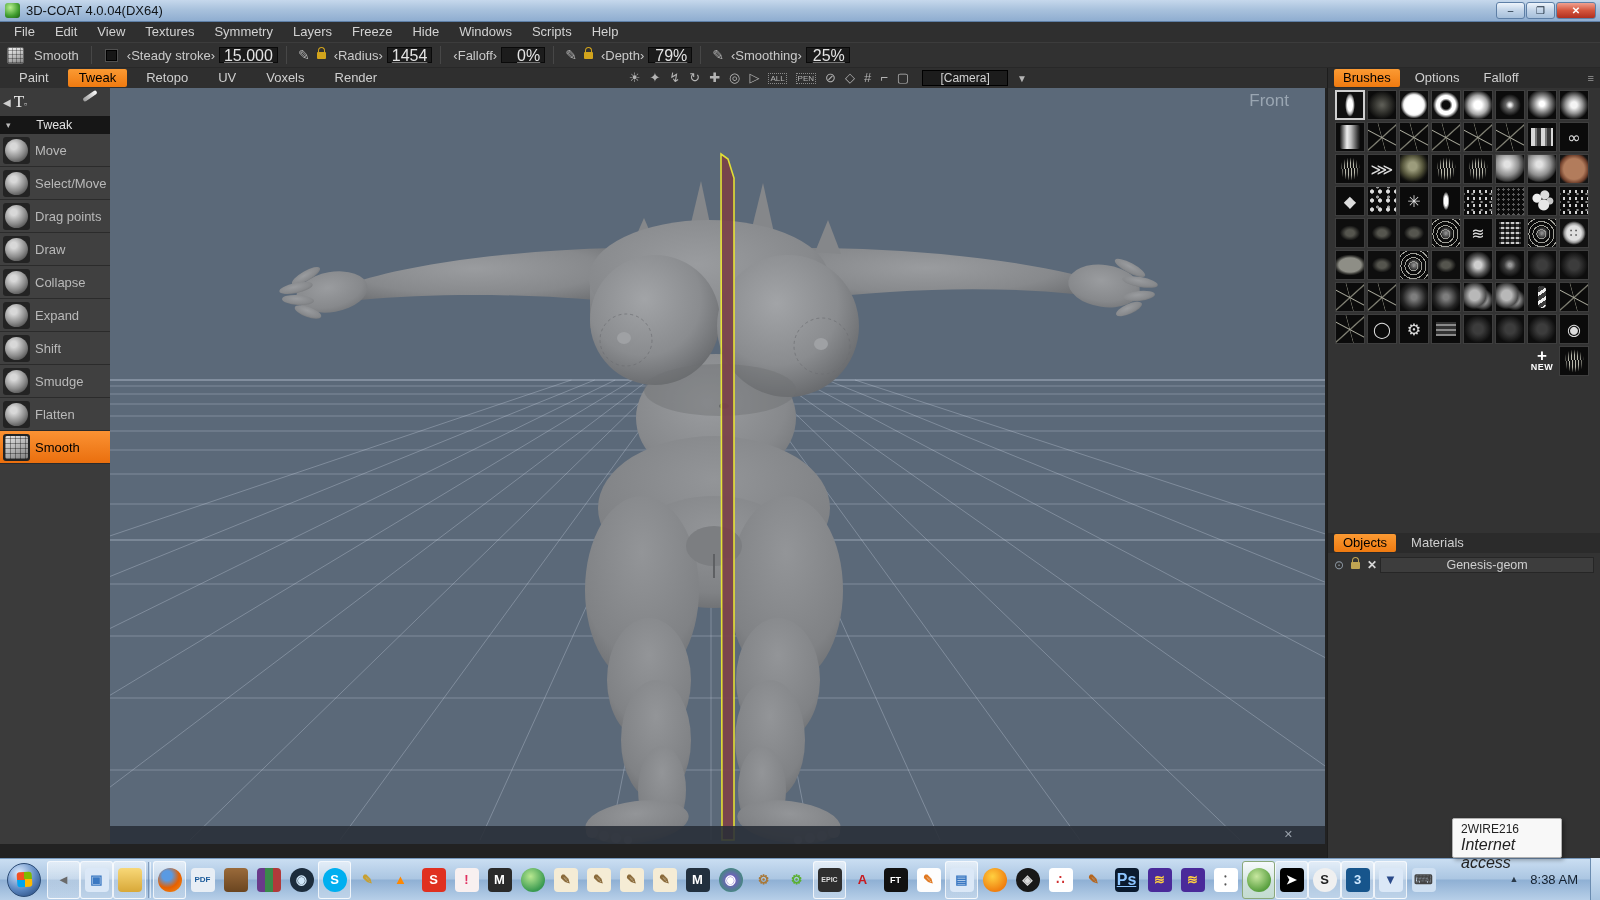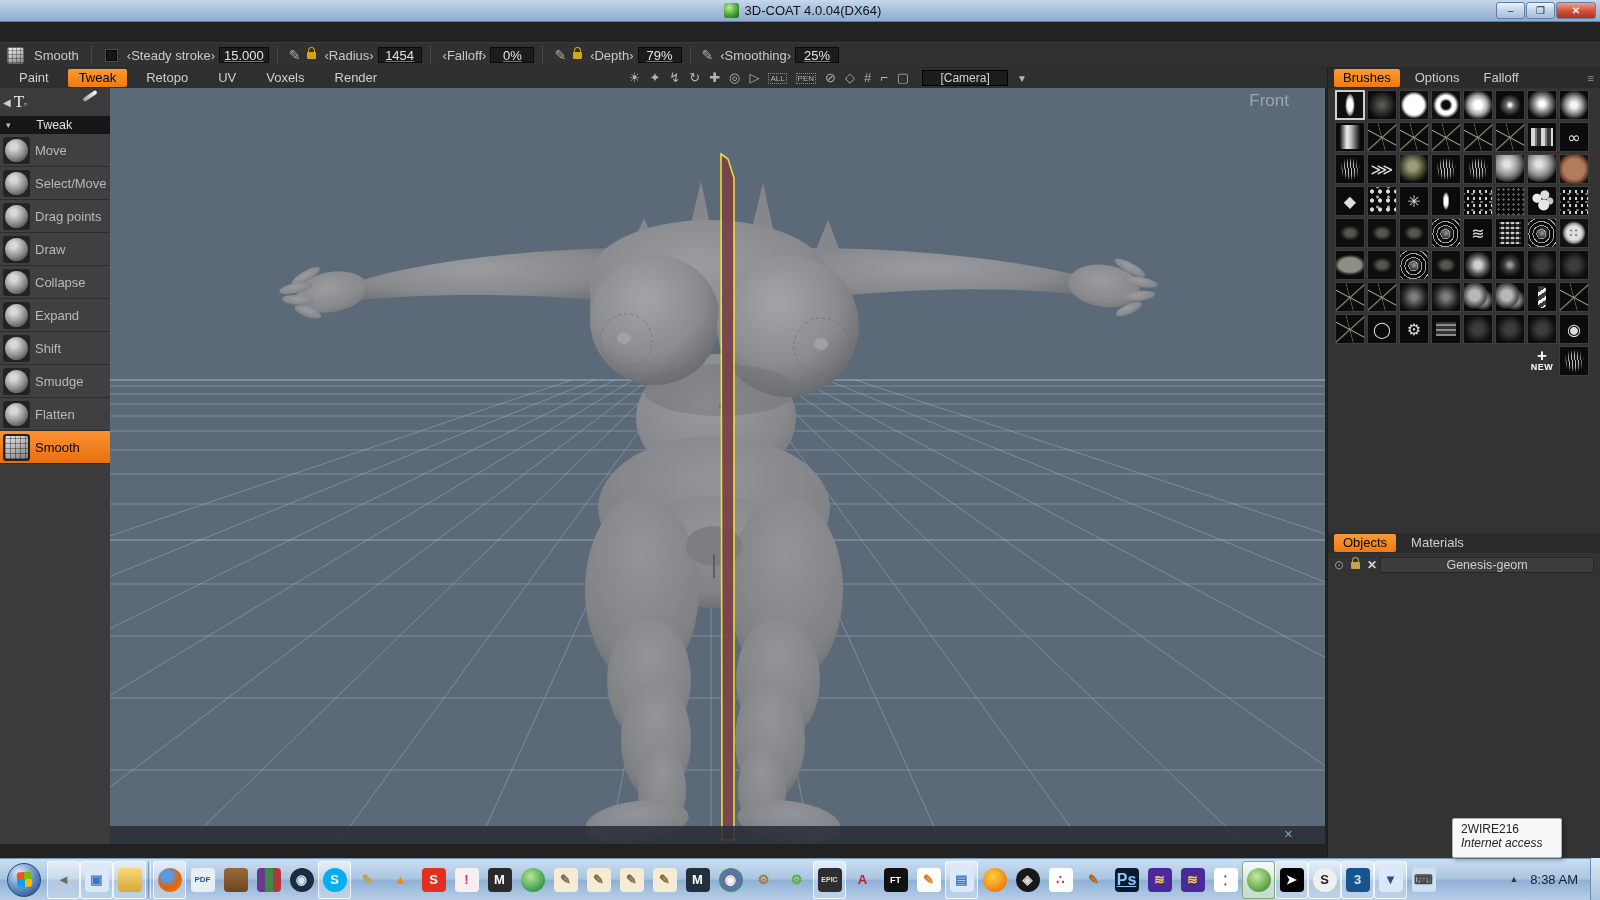--- a/index.html
+++ b/index.html
@@ -4,21 +4,21 @@
 <style>
   * { margin:0; padding:0; box-sizing:border-box; }
   html,body { width:1600px; height:900px; overflow:hidden; background:#222;
     font-family:"Liberation Sans", sans-serif; }
   .abs { position:absolute; }
   #stage { position:relative; width:1600px; height:900px; }
 
   
   #titlebar { left:0; top:0; width:1600px; height:22px;
     background:linear-gradient(#c6d8ec,#a9c2dd 45%,#8fadd0);
-    border-bottom:1px solid #5e7fa6; display:flex; align-items:center;justify-content:center; }
+    border-bottom:1px solid #5e7fa6; display:flex; align-items:center; }
   #app-icon { width:15px; height:15px; margin:0 6px 0 5px; border-radius:3px;
     background:radial-gradient(circle at 35% 30%,#b8f090,#3f9c2f 60%,#1c5c14); }
   #title-text { font-size:13px; color:#101418; }
   #win-btns { position:absolute; right:4px; top:2px; display:flex; gap:1px; }
   .wbtn { width:29px; height:17px; border:1px solid #5e7fa6; border-radius:3px;
     background:linear-gradient(#eef4fb,#c2d4e8 50%,#a6bfda);
     font-size:10px; color:#1a2a3a; display:flex; align-items:center; justify-content:center; }
   .wbtn.close { background:linear-gradient(#f0a090,#d4553d 50%,#b03020); color:#fff; width:40px; font-weight:bold; }
 
   
@@ -31,21 +31,21 @@
     border-top:1px solid #3c3c3c; border-bottom:1px solid #282828;
     display:flex; align-items:center; color:#c9c9c9; font-size:13px; }
   #cube-icon { width:17px; height:17px; margin:0 6px 0 7px; border-radius:2px; border:1px solid #666;
     background:
       repeating-linear-gradient(0deg, rgba(0,0,0,.3) 0 1px, transparent 1px 4px),
       repeating-linear-gradient(90deg, rgba(0,0,0,.3) 0 1px, transparent 1px 4px),
       linear-gradient(160deg,#f2f2f2,#8a8a8a); }
   .tsep { width:1px; height:18px; background:#1f1f1f; border-right:1px solid #474747; margin:0 8px; }
   .tb-label { margin:0 4px; white-space:nowrap; }
   .tb-value { min-width:44px; height:16px; background:#1c1c1c; border:1px solid #0a0a0a;
-    color:#e4e4e4; text-align:center; line-height:15px; font-size:13px; padding:0 4px;
+    color:#e4e4e4; text-align:right; line-height:15px; font-size:16px; padding:0 4px;
     text-decoration:underline; text-decoration-color:#777; }
   .tb-check { width:11px; height:11px; background:#161616; border:1px solid #000;
     outline:1px solid #4f4f4f; margin:0 6px; }
   .pen-glyph { color:#b2b2b2; font-size:14px; margin:0 3px; }
   .lock-icon { position:relative; width:9px; height:7px; background:#d2a41c; border-radius:1px;
     margin:0 4px; display:inline-block; }
   .lock-icon::before { content:""; position:absolute; left:1px; top:-5px; width:5px; height:5px;
     border:1.5px solid #d2a41c; border-bottom:none; border-radius:4px 4px 0 0; }
 
   
@@ -206,37 +206,50 @@
   #tray-arrow { color:#2a3a4a; font-size:9px; padding:4px 8px; }
   #clock { color:#14202e; font-size:13px; margin:0 12px 0 4px; }
   #show-desktop { width:10px; height:42px; border-left:1px solid #6a8cb0;
     background:linear-gradient(#d8e8f8,#a8c4e0); }
 
   
   #nettip { left:1452px; top:818px; width:110px; height:40px; background:#f8f8f8;
     border:1px solid #b0b0b0; border-radius:2px; box-shadow:2px 2px 4px rgba(0,0,0,.35);
     padding:3px 8px; z-index:50; }
   #nettip .l1 { font-size:12px; color:#222; }
-  #nettip .l2 { font-size:12px; color:#222; font-style:italic; }
+  #nettip .l2 { font-size:16px; color:#222; font-style:italic; }
 </style>
 </head>
 <body>
 
 <div id="stage">
 
   <div id="titlebar" class="abs">
     <div id="app-icon"></div>
     <div id="title-text">3D-COAT 4.0.04(DX64)</div>
     <div id="win-btns">
       <div class="wbtn">–</div>
       <div class="wbtn">❐</div>
       <div class="wbtn close">✕</div>
     </div>
   </div>
 
+  <div id="menubar" class="abs">
+      <div class="menu-item">File</div>
+      <div class="menu-item">Edit</div>
+      <div class="menu-item">View</div>
+      <div class="menu-item">Textures</div>
+      <div class="menu-item">Symmetry</div>
+      <div class="menu-item">Layers</div>
+      <div class="menu-item">Freeze</div>
+      <div class="menu-item">Hide</div>
+      <div class="menu-item">Windows</div>
+      <div class="menu-item">Scripts</div>
+      <div class="menu-item">Help</div>
+    </div>
 
   <div id="toolbar" class="abs">
     <div id="cube-icon"></div>
     <span class="tb-label">Smooth</span>
     <div class="tsep"></div>
     <span class="tb-check"></span>
     <span class="tb-label">‹Steady stroke›</span>
     <span class="tb-value">15.000</span>
     <div class="tsep"></div>
     <span class="pen-glyph">✎</span>

